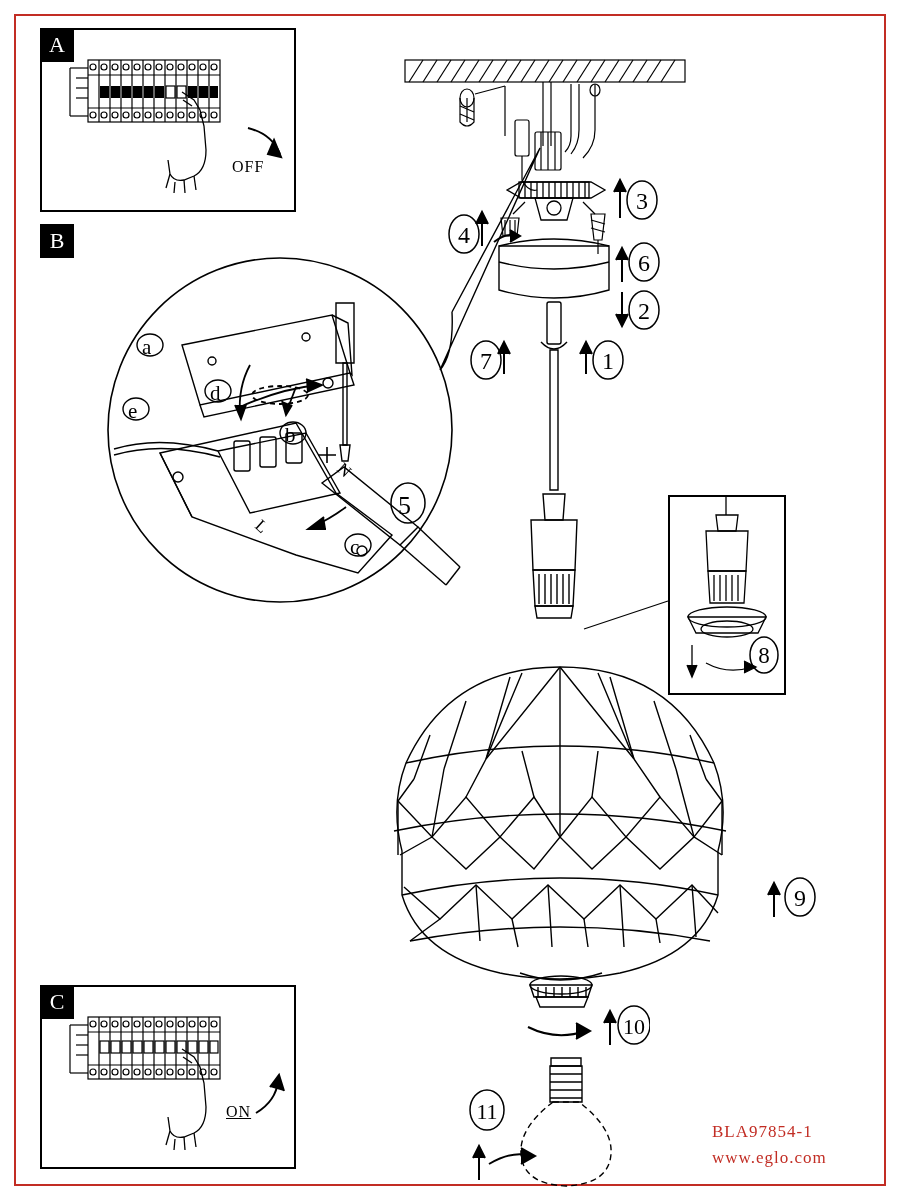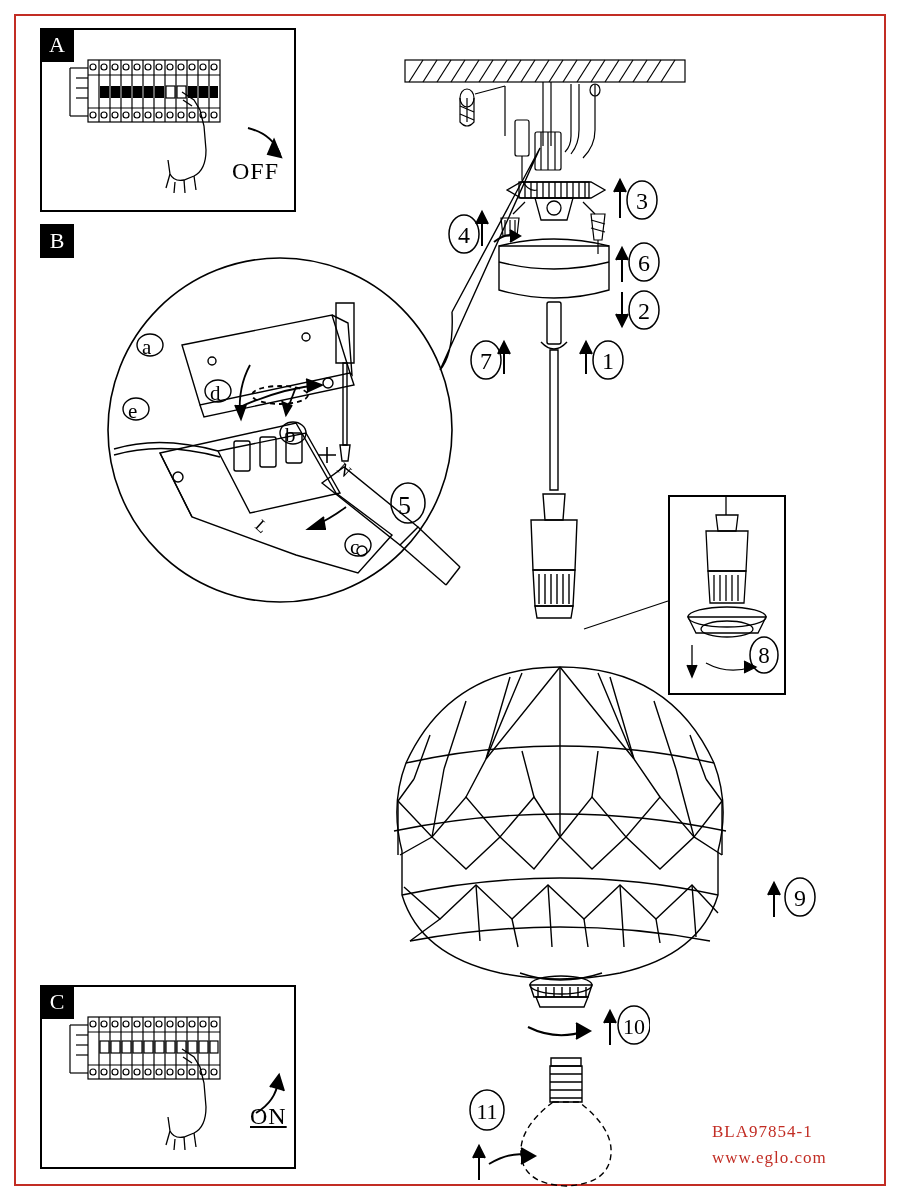--- a/index.html
+++ b/index.html
@@ -60,21 +60,21 @@
     color: #fff;
     font-family: "Liberation Serif", serif;
     font-size: 22px;
     line-height: 34px;
     text-align: center;
   }
 
   .word {
     position: absolute;
     font-family: "Liberation Serif", serif;
-    font-size: 24px;
+    font-size: 16px;
     letter-spacing: 1px;
     color: #000;
   }
 
   .footer-code, .footer-url {
     position: absolute;
     font-family: "Liberation Serif", serif;
     color: #c22d24;
     font-size: 17px;
     letter-spacing: 1px;
@@ -596,19 +596,19 @@
         <path d="M142 150 L143 163"></path>
         <path d="M133 152 L132 163"></path>
         <path d="M128 144 L124 158"></path>
         <path d="M141 70 L150 76"></path>
       </g>
       <g class="ln" stroke-width="2">
         <path d="M214 126 Q234 114 236 94"></path>
         <path d="M228 100 L237 88 L242 104" fill="#000"></path>
       </g>
     </svg>
-    <div class="word" style="left:208px; top:1 16px; top:116px;text-decoration:underline;">ON</div>
+    <div class="word" style="left:184px; top:1 16px; top:116px;text-decoration:underline;">ON</div>
   </div>
 
   <div class="footer-code" style="left:712px; top:1122px;">BLA97854-1</div>
   <div class="footer-url" style="left:712px; top:1148px;text-align:center;">www.eglo.com</div>
 
 </div>
 
 </body></html>

